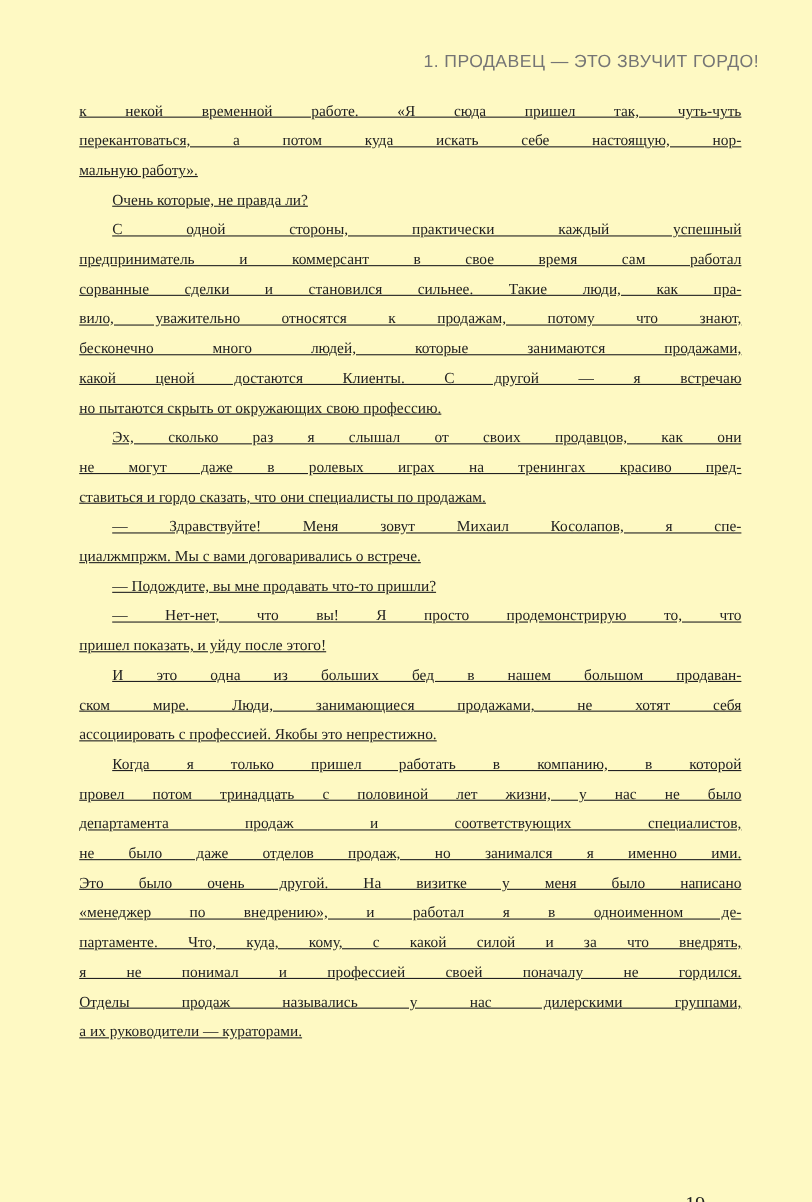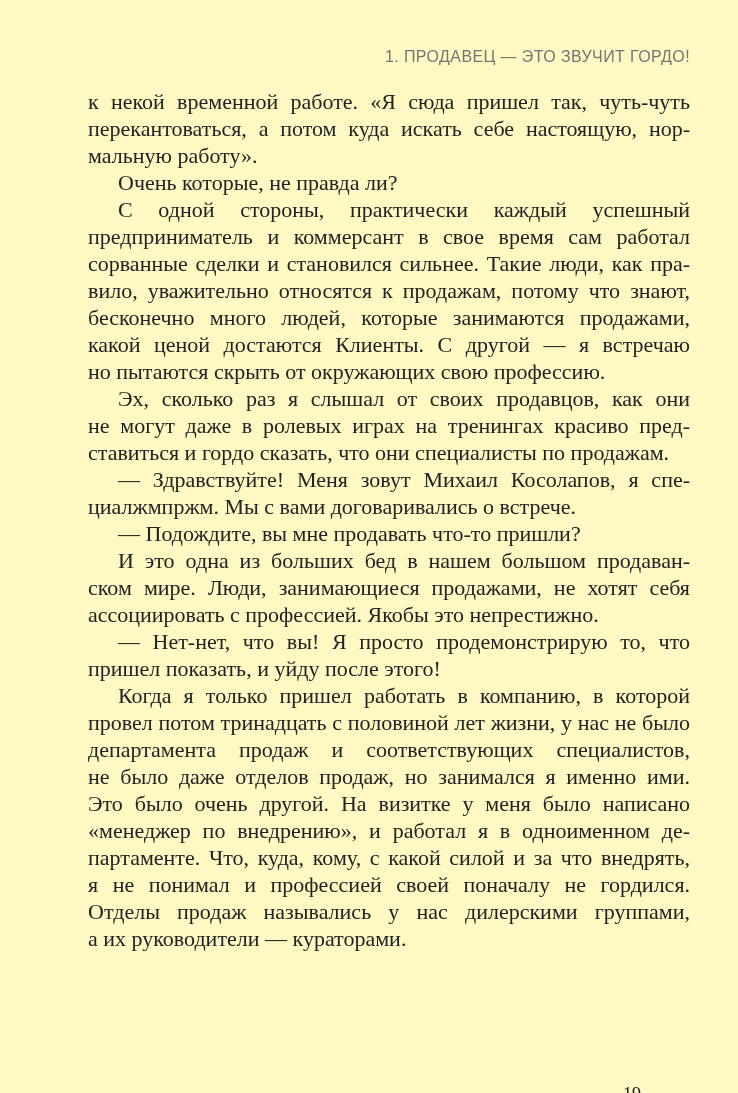--- a/index.html
+++ b/index.html
@@ -20,27 +20,28 @@
     right: 48px;
     font-family: "Liberation Sans", sans-serif;
     font-size: 16px;
     line-height: 18px;
     letter-spacing: 0.4px;
     color: #757575;
     white-space: nowrap;
   }
   .body-text {
     position: absolute;
-    left: 88px;
+    left: 72px;
     top: 88px;
     width: 602px;
     font-family: "Liberation Serif", serif;
-    font-size: 22px;
+    font-size: 14px;
     line-height: 27px;
     color: #222222;
+    text-decoration: underline;
   }
   .para { margin: 0; padding: 0; }
   .line {
     text-align: justify;
     text-align-last: justify;
     hyphens: none;
     white-space: normal;
   }
   .line.last { text-align-last: left; }
   .line.indent { text-indent: 30px; }
@@ -84,27 +85,27 @@
         <div class="line last">ставиться и гордо сказать, что они специалисты по продажам.</div>
       </div>
       <div class="para">
         <div class="line indent">— Здравствуйте! Меня зовут Михаил Косолапов, я спе-</div>
         <div class="line last">циалжмпржм. Мы с вами договаривались о встрече.</div>
       </div>
       <div class="para">
         <div class="line last indent">— Подождите, вы мне продавать что-то пришли?</div>
       </div>
       <div class="para">
+        <div class="line indent">— Нет-нет, что вы! Я просто продемонстрирую то, что</div>
+        <div class="line last">пришел показать, и уйду после этого!</div>
+      </div>
+      <div class="para">
         <div class="line indent">И это одна из больших бед в нашем большом продаван-</div>
         <div class="line">ском мире. Люди, занимающиеся продажами, не хотят себя</div>
         <div class="line last">ассоциировать с профессией. Якобы это непрестижно.</div>
-      </div>
-      <div class="para">
-        <div class="line indent">— Нет-нет, что вы! Я просто продемонстрирую то, что</div>
-        <div class="line last">пришел показать, и уйду после этого!</div>
       </div>
       <div class="para">
         <div class="line indent">Когда я только пришел работать в компанию, в которой</div>
         <div class="line">провел потом тринадцать с половиной лет жизни, у нас не было</div>
         <div class="line">департамента продаж и соответствующих специалистов,</div>
         <div class="line">не было даже отделов продаж, но занимался я именно ими.</div>
         <div class="line">Это было очень другой. На визитке у меня было написано</div>
         <div class="line">«менеджер по внедрению», и работал я в одноименном де-</div>
         <div class="line">партаменте. Что, куда, кому, с какой силой и за что внедрять,</div>
         <div class="line">я не понимал и профессией своей поначалу не гордился.</div>

